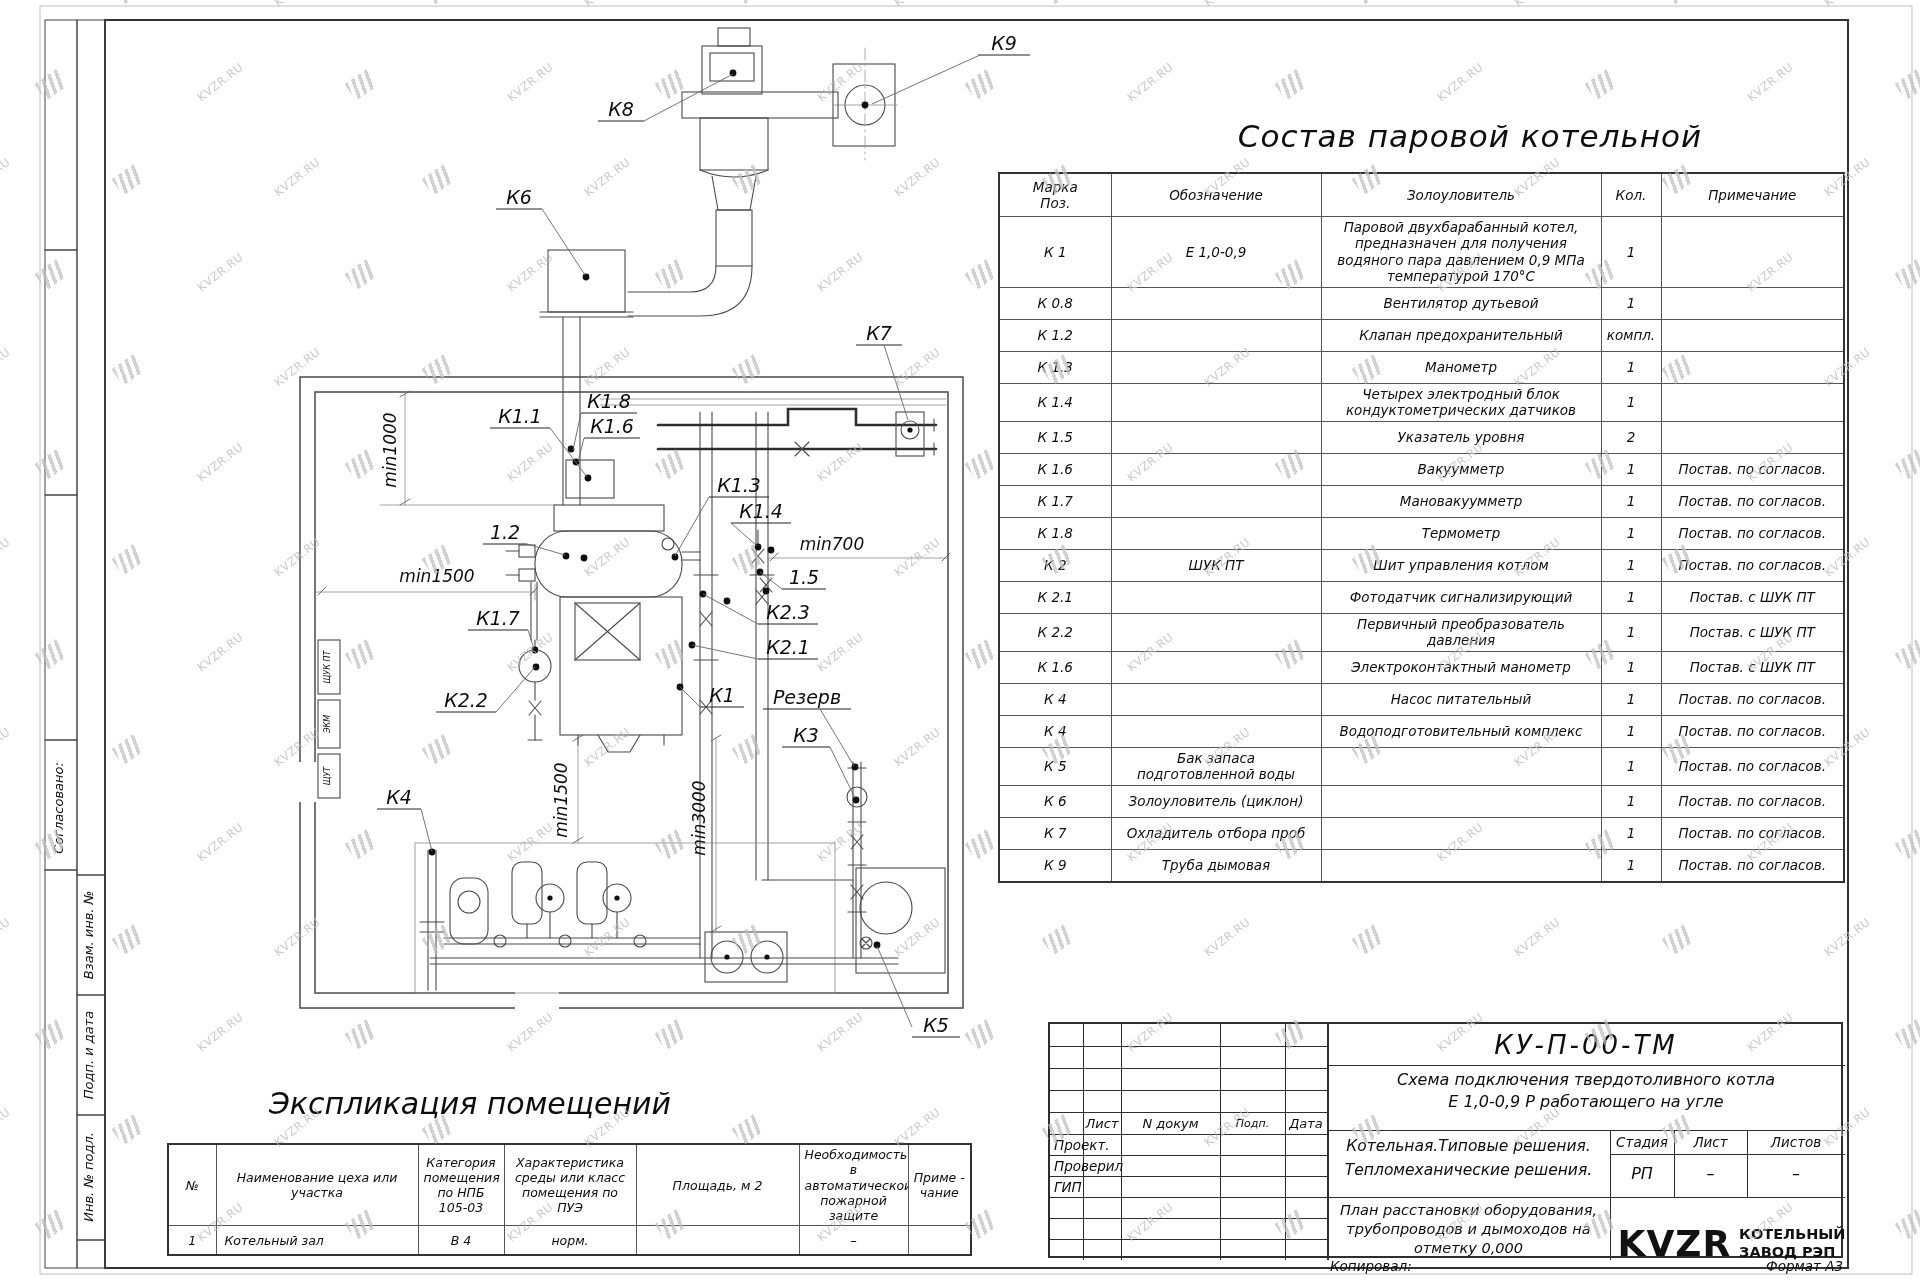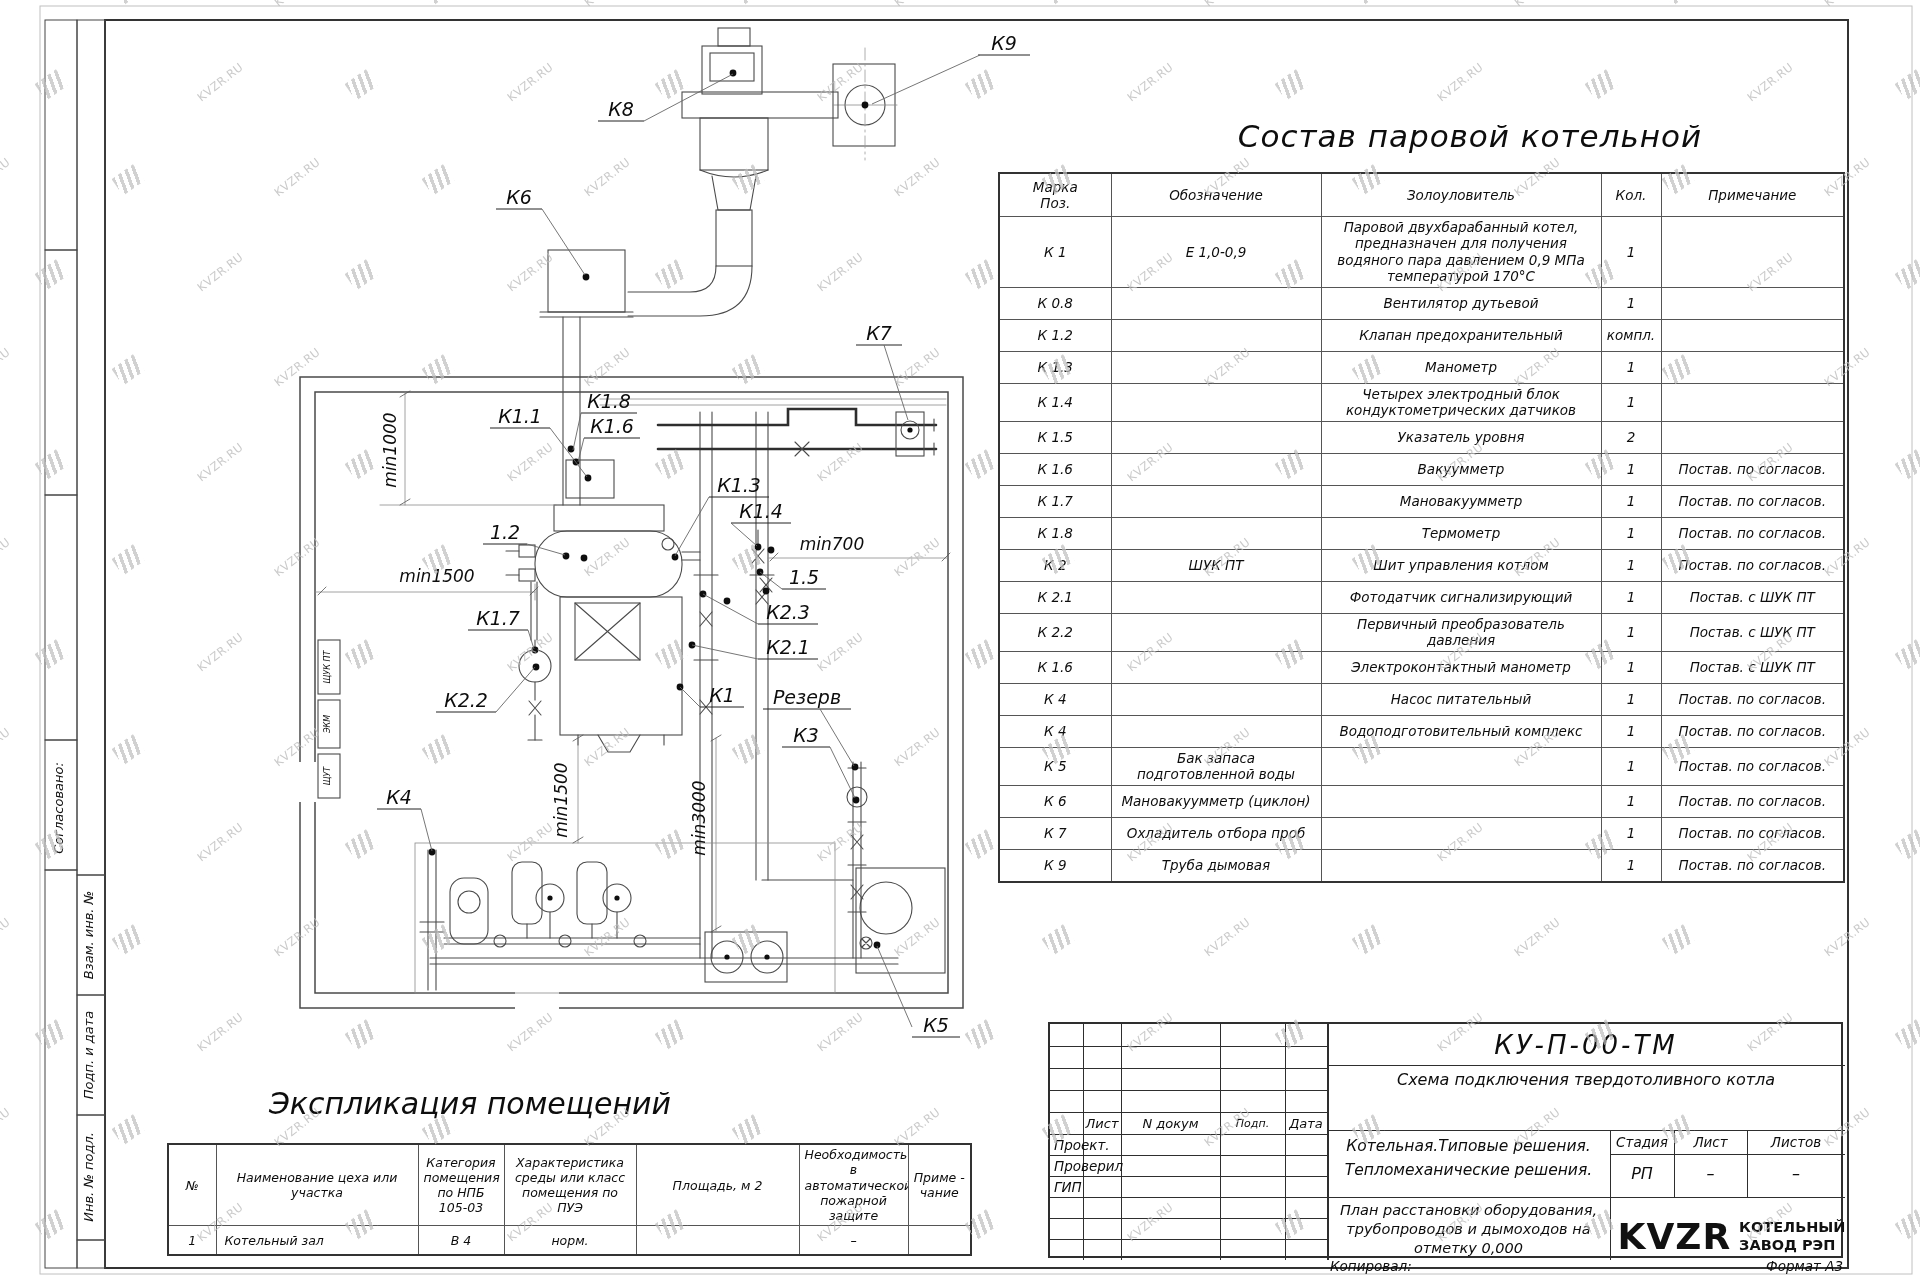--- a/index.html
+++ b/index.html
@@ -488,21 +488,21 @@
         </tr>
         <tr>
           <td class="c0">К 5</td>
           <td class="c1">Бак запаса подготовленной воды</td>
           <td class="c2"></td>
           <td class="c3">1</td>
           <td class="c4">Постав. по согласов.</td>
         </tr>
         <tr>
           <td class="c0">К 6</td>
-          <td class="c1">Мановакуумметр  (циклон)</td>
+          <td class="c1">Золоуловитель  (циклон)</td>
           <td class="c2"></td>
           <td class="c3">1</td>
           <td class="c4">Постав. по согласов.</td>
         </tr>
         <tr>
           <td class="c0">К 7</td>
           <td class="c1">Охладитель отбора проб</td>
           <td class="c2"></td>
           <td class="c3">1</td>
           <td class="c4">Постав. по согласов.</td>
@@ -570,40 +570,41 @@
     <div class="hl" style="left:277px;top:41px;width:518px"></div>
     <div class="hl" style="left:277px;top:106px;width:518px"></div>
     <div class="hl" style="left:277px;top:173px;width:518px"></div>
     <div class="vl" style="left:560px;top:106px;height:130px"></div>
     <div class="vl" style="left:624px;top:106px;height:67px"></div>
     <div class="vl" style="left:697px;top:106px;height:67px"></div>
     <div class="hl" style="left:560px;top:130px;width:235px"></div>
 
     <div class="cell t-code" style="left:277px;top:2px;width:518px;height:38px">КУ-П-00-ТМ</div>
     <div class="cell" style="left:277px;top:44px;width:518px;height:22px;font-size:16px">Схема подключения твердотоливного котла</div>
+    <div class="cell" style="left:277px;top:66px;width:518px;height:22px;font-size:16px">Е 1,0-0,9 Р работающего на угле</div>
     <div class="cell" style="left:279px;top:110px;width:279px;height:24px;font-size:15.5px">Котельная.Типовые решения.</div>
     <div class="cell" style="left:279px;top:134px;width:279px;height:24px;font-size:15.5px">Тепломеханические решения.</div>
     <div class="cell" style="left:560px;top:107px;width:64px;height:22px;font-size:13.5px">Стадия</div>
     <div class="cell" style="left:624px;top:107px;width:73px;height:22px;font-size:13.5px">Лист</div>
     <div class="cell" style="left:697px;top:107px;width:98px;height:22px;font-size:13.5px">Листов</div>
     <div class="cell" style="left:560px;top:134px;width:64px;height:30px;font-size:16px">РП</div>
     <div class="cell" style="left:624px;top:134px;width:73px;height:30px;font-size:16px">–</div>
     <div class="cell" style="left:697px;top:134px;width:98px;height:30px;font-size:16px">–</div>
     <div class="cell" style="left:279px;top:177px;width:279px;height:18px;font-size:14.5px">План расстановки оборудования,</div>
     <div class="cell" style="left:279px;top:196px;width:279px;height:18px;font-size:14.5px">трубопроводов и дымоходов на</div>
     <div class="cell" style="left:279px;top:215px;width:279px;height:18px;font-size:14.5px">отметку  0,000</div>
     <div class="cell left" style="left:4px;top:110px;width:64px;height:21px;font-size:13.5px">Проект.</div>
     <div class="cell left" style="left:4px;top:131px;width:64px;height:21px;font-size:13.5px">Проверил</div>
     <div class="cell left" style="left:4px;top:152px;width:64px;height:21px;font-size:13.5px">ГИП</div>
     <div class="cell" style="left:33px;top:88px;width:38px;height:22px;font-size:13px">Лист</div>
     <div class="cell" style="left:71px;top:88px;width:99px;height:22px;font-size:13px">N докум</div>
     <div class="cell" style="left:170px;top:88px;width:65px;height:22px;font-size:11px">Подп.</div>
     <div class="cell" style="left:235px;top:88px;width:42px;height:22px;font-size:13px">Дата</div>
 
-    <div class="cell kvzr" style="left:562px;top:183px;width:231px;height:59px">
+    <div class="cell kvzr" style="left:562px;top:190px;width:231px;height:59px">
       <span class="kvzr-icon"></span>
       <span class="kvzr-word">KVZR</span>
       <span class="kvzr-cap">
         <span>КОТЕЛЬНЫЙ</span><br>
         <span>ЗАВОД РЭП</span>
       </span>
     </div>
   </div>
 
   <div class="below-tb" style="left:1330px;top:1258px">Копировал:</div>

